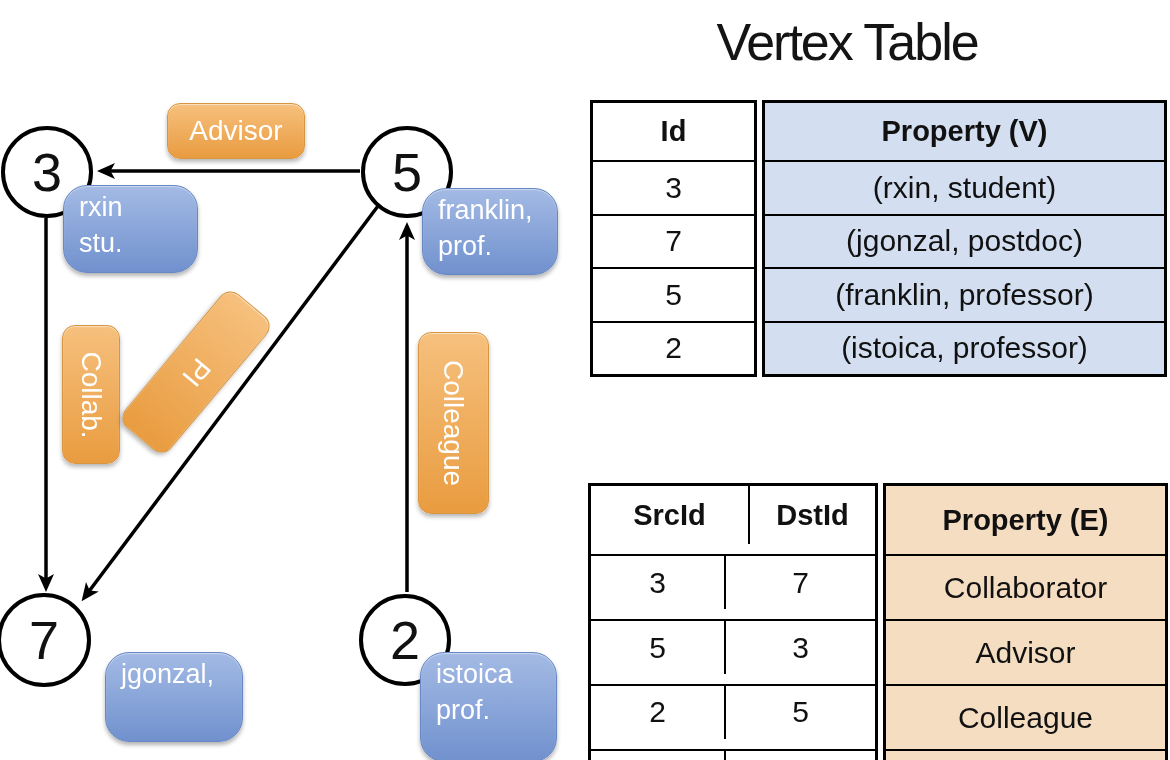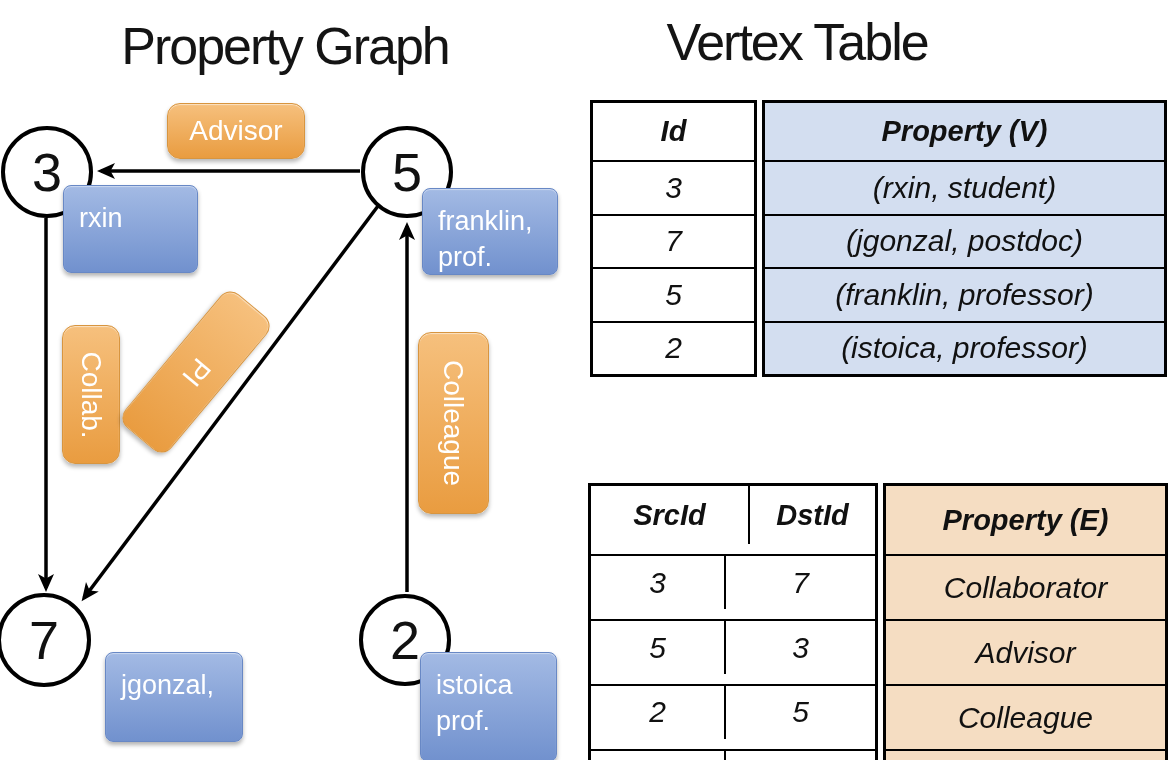--- a/index.html
+++ b/index.html
@@ -21,28 +21,28 @@
     position:absolute;display:flex;align-items:center;justify-content:center;
     background:linear-gradient(180deg,var(--orange-top,#F6C07D) 0%,var(--orange-bottom,#E99C40) 100%);
     border:1px solid var(--orange-border,#D8953F);
     border-radius:13px;color:#fff;
     box-shadow:0 3px 4px rgba(0,0,0,.28), inset 0 1px 1px rgba(255,255,255,.55);
   }
   .edge-label span{font-size:28px;white-space:nowrap;}
   .vert span{transform:rotate(90deg);}
   
   .vprop{
-    position:absolute;box-sizing:border-box;padding:15px 0 0 15px;
+    position:absolute;box-sizing:border-box;padding:4px 0 0 15px;
     background:linear-gradient(180deg,var(--blue-top,#A3BAE4) 0%,var(--blue-bottom,#7191CE) 100%);
     border:1px solid var(--blue-border,#6888C5);
-    border-radius:8px;color:#fff;font-size:27px;line-height:1.33;
+    border-radius:24px;color:#fff;font-size:27px;line-height:1.33;
     box-shadow:0 3px 4px rgba(0,0,0,.3), inset 0 1px 1px rgba(255,255,255,.45);
   }
   
-  .tablewrap{position:absolute;display:flex;gap:5px;font-style:italic;}
+  .tablewrap{position:absolute;display:flex;gap:5px;}
   .tcol{box-sizing:border-box;border:3px solid #000;background:#fff;}
   .cell{
     box-sizing:border-box;display:flex;align-items:center;justify-content:center;
     border-top:2px solid #000;font-size:30px;color:#111;white-space:nowrap;
   }
   .cell.head{font-weight:bold;font-size:29px;border-top:none;}
   
   .v-idcol{width:167px;}
   .v-propcol{width:405px;background:var(--vertex-cell-fill,#D3DEF0);}
   .v-idcol .cell,.v-propcol .cell{height:53.5px;}
@@ -55,21 +55,20 @@
   .e-sdcol .cell:nth-child(-n+2){border-top:none;margin-left:24px;}
   .e-propcol{width:285px;background:var(--edge-cell-fill,#F5DDC2);}
   .e-propcol .cell{height:65px;}
   .e-propcol .cell.head{height:68px;}
 </style>
 </head>
 <body>
 
 <div id="stage">
 
-  <div class="section-title" style="left:20px;top:16px;width:530px;">Property Graph</div>
 
   <svg id="graph-svg" width="570" height="760" viewBox="0 0 570 760">
     <defs>
       <marker id="arrowhead" markerUnits="userSpaceOnUse" markerWidth="22" markerHeight="18" refX="14" refY="8" orient="auto">
         <path d="M0,0 L18,8 L0,16 L4.5,8 z" fill="#000"></path>
       </marker>
     </defs>
 
     <line class="edge-line" x1="360" y1="171" x2="101" y2="171" marker-end="url(#arrowhead)"></line>
     <line class="edge-line" x1="46" y1="218" x2="46" y2="588" marker-end="url(#arrowhead)"></line>
@@ -94,34 +93,35 @@
   </div>
   <div class="edge-label vert" style="left:166px;top:285px;width:58px;height:172px;transform:rotate(40deg);">
     <span>PI</span>
   </div>
   <div class="edge-label vert" style="left:418px;top:332px;width:69px;height:180px;">
     <span>Colleague</span>
   </div>
 
   <div class="vprop" style="left:63px;top:185px;width:135px;height:88px;">
     <div>rxin</div>
+    <div>stu.</div>
   </div>
   <div class="vprop" style="left:422px;top:188px;width:136px;height:87px;">
     <div>franklin,</div>
     <div>prof.</div>
   </div>
   <div class="vprop" style="left:62px;top:652px;width:138px;height:90px;margin-left:43px;">
     <div>jgonzal,</div>
   </div>
   <div class="vprop" style="left:420px;top:652px;width:137px;height:110px;">
     <div>istoica</div>
     <div>prof.</div>
   </div>
 
-  <div class="section-title" style="left:532px;top:12px;width:530px;">Vertex Table</div>
+  <div class="section-title" style="left:582px;top:12px;width:530px;">Vertex Table</div>
 
   <div class="tablewrap" style="left:590px;top:100px;">
     <div class="tcol v-idcol">
       <div class="cell head">Id</div>
       <div class="cell">3</div>
       <div class="cell">7</div>
       <div class="cell">5</div>
       <div class="cell">2</div>
     </div>
     <div class="tcol v-propcol">

